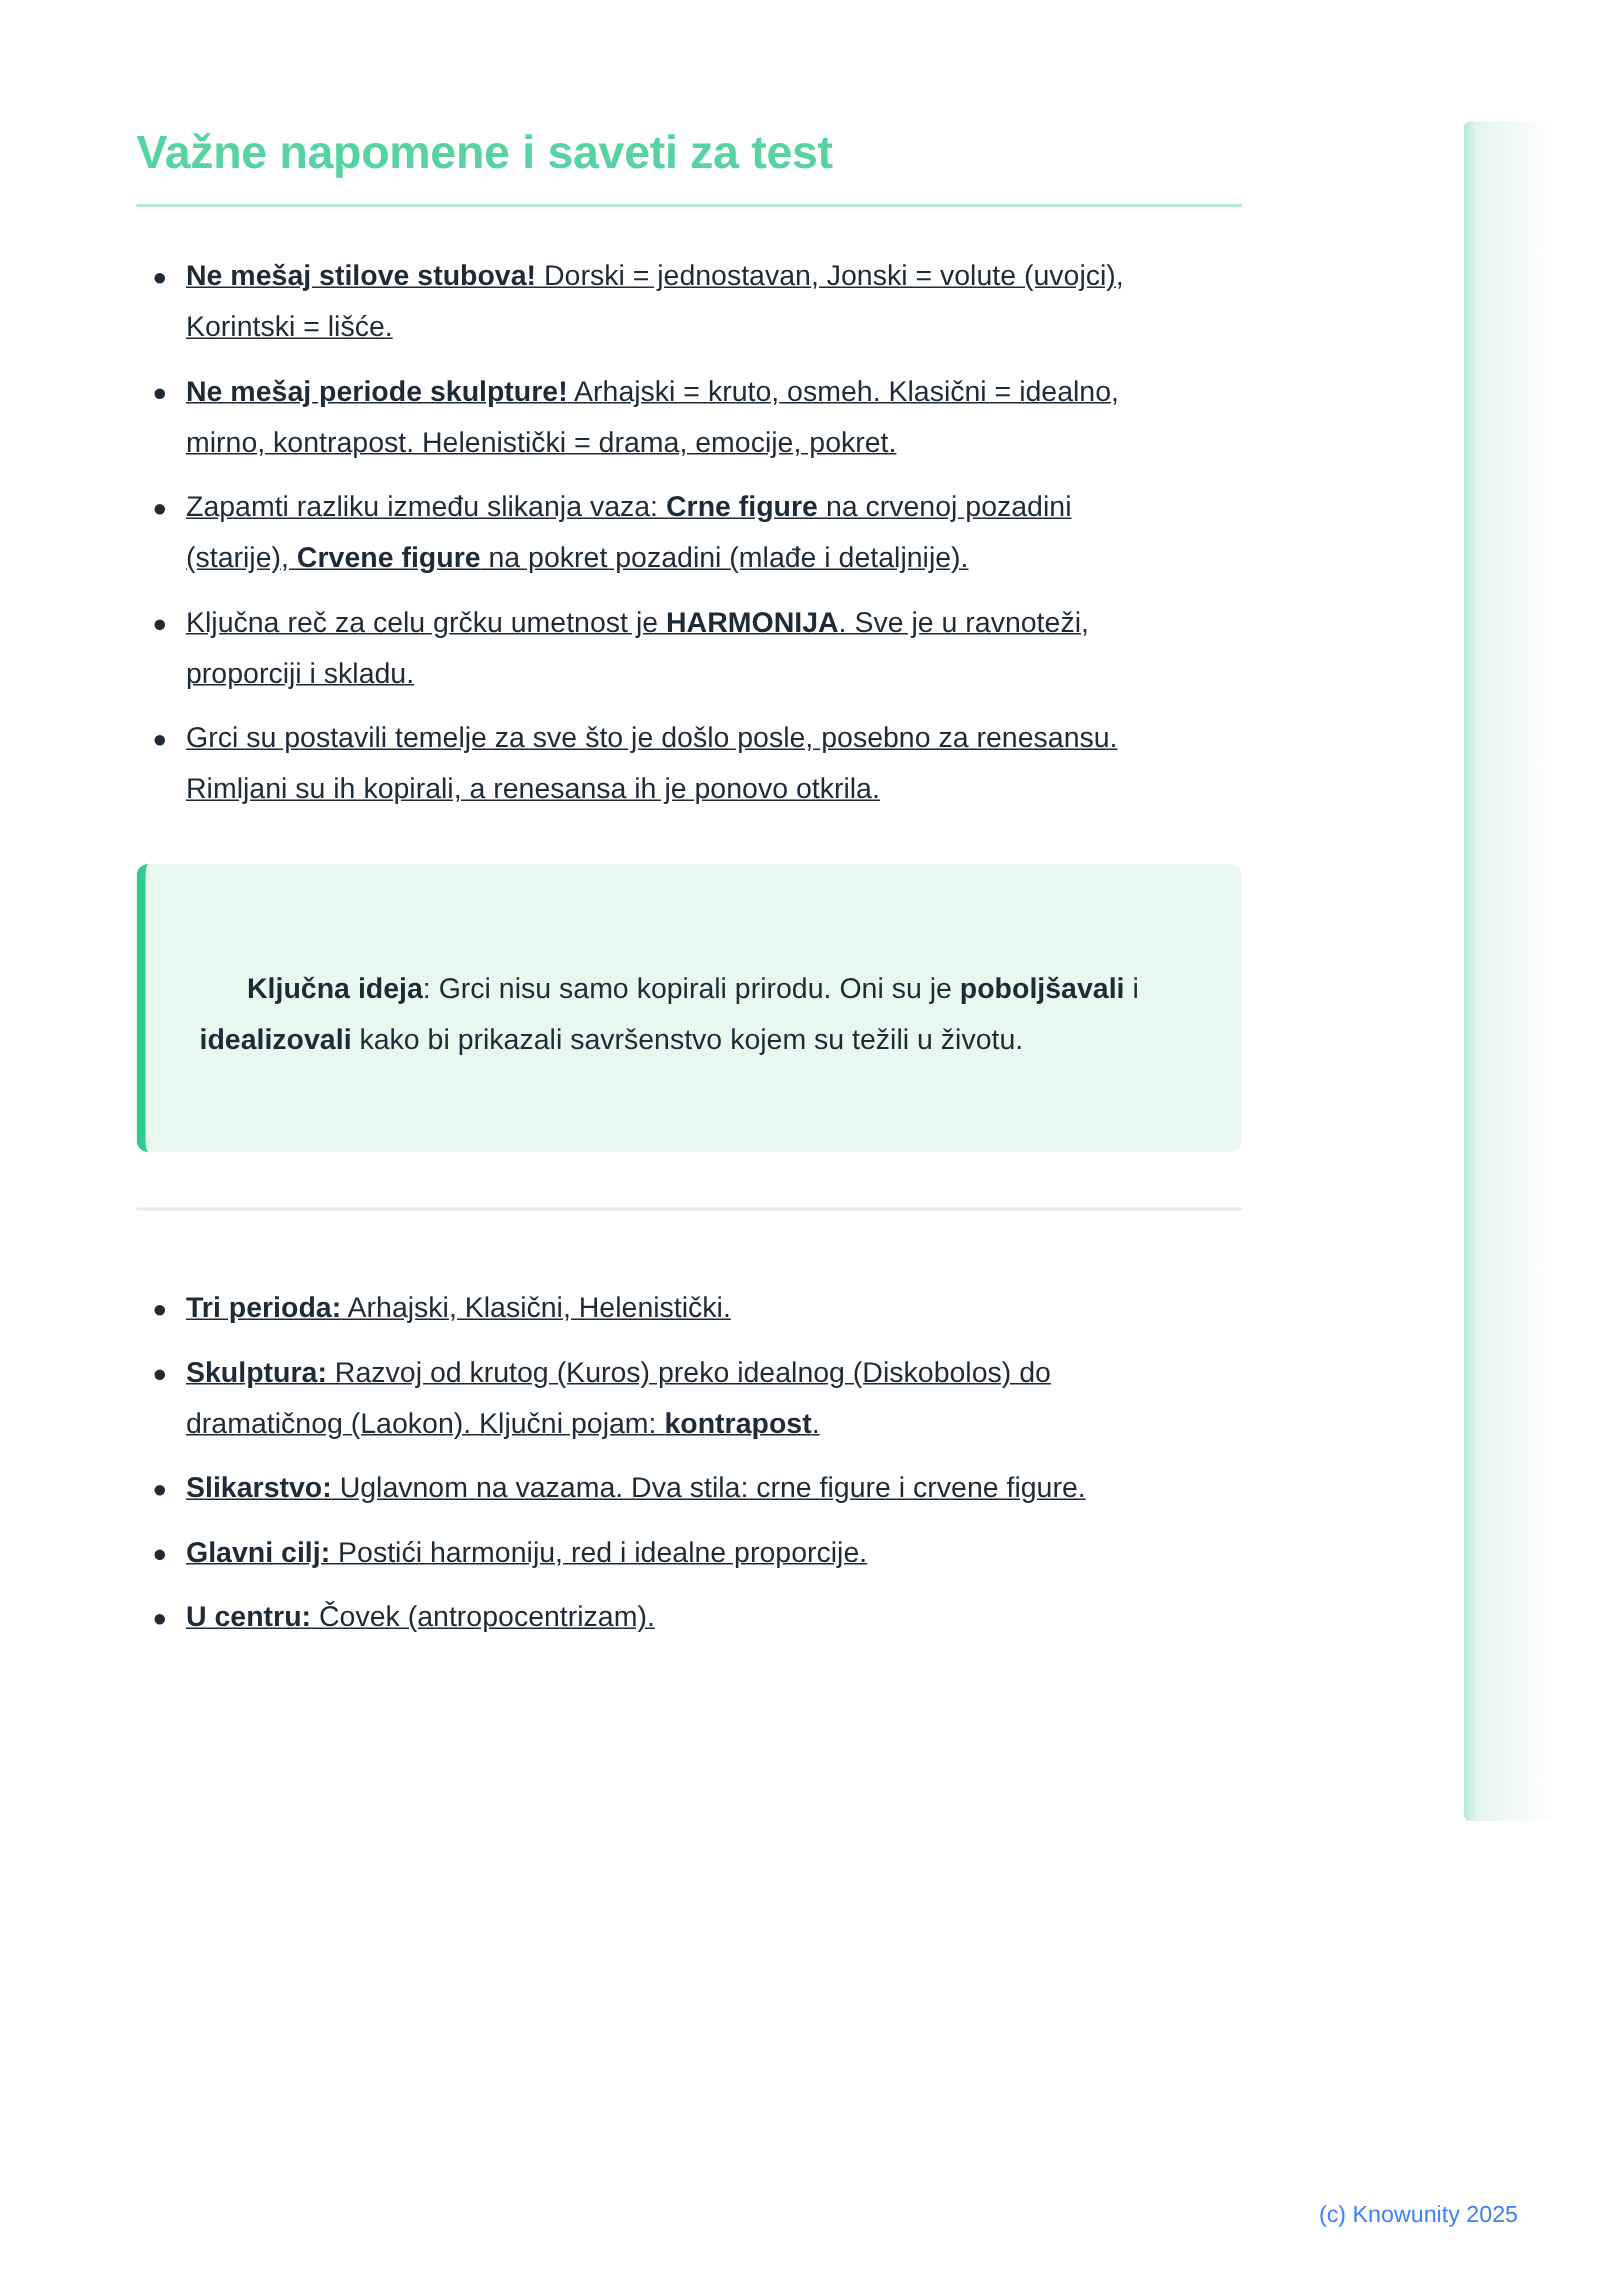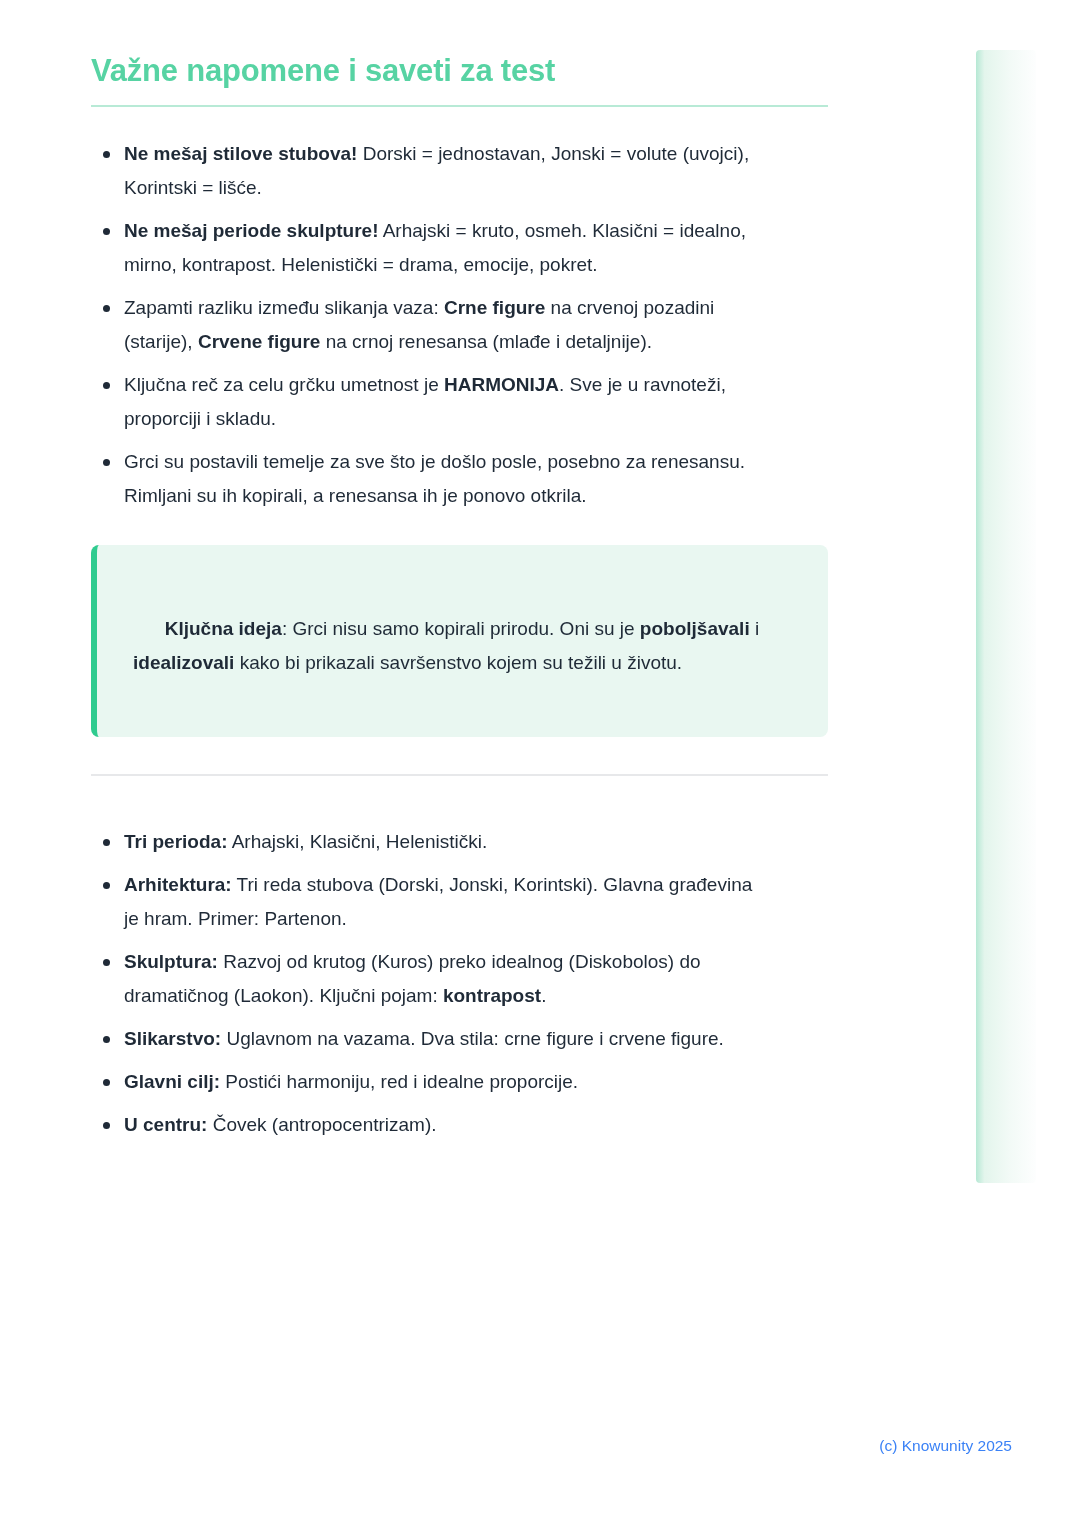--- a/index.html
+++ b/index.html
@@ -4,21 +4,21 @@
 <style>
   * { margin: 0; padding: 0; box-sizing: border-box; }
   html, body { background: #ffffff; }
   body {
     width: 1080px; height: 1528px;
     position: relative;
     overflow: hidden;
     font-family: "Liberation Sans", "DejaVu Sans", sans-serif;
     color: #1f2a37;
   }
-  .page { position: relative; width: 1080px; height: 1416px; background: #ffffff; }
+  .page { position: relative; width: 1080px; height: 1416px; background: #ffffff; margin-top: 31px; }
 
   .side-stripe {
     position: absolute;
     left: 976px; top: 50px;
     width: 60px; height: 1133px;
     background: linear-gradient(90deg, #b6e8d4 0%, #e3f5ec 14%, #f2faf6 55%, #fdfefe 100%);
     border-radius: 4px;
   }
 
   .content {
@@ -33,20 +33,21 @@
     line-height: 1.2;
     color: #57d3a3;
     letter-spacing: -0.2px;
     padding-bottom: 16px;
     border-bottom: 2px solid #b8ead6;
   }
 
   ul.bullet-list {
     list-style: none;
     margin-top: 30px;
+    text-decoration: underline;
   }
   ul.bullet-list li {
     position: relative;
     padding-left: 33px;
     font-size: 19px;
     line-height: 34px;
     margin-bottom: 9px;
     white-space: pre-wrap;
   }
   ul.bullet-list li .marker {
@@ -95,40 +96,38 @@
   <div class="content">
 
     <section>
       <h1 class="section-title">Važne napomene i saveti za test</h1>
       <ul class="bullet-list">
           <li><span class="marker"></span><span class="b">Ne mešaj stilove stubova!</span><span> Dorski = jednostavan, Jonski = volute (uvojci),
 Korintski = lišće.</span></li>
           <li><span class="marker"></span><span class="b">Ne mešaj periode skulpture!</span><span> Arhajski = kruto, osmeh. Klasični = idealno,
 mirno, kontrapost. Helenistički = drama, emocije, pokret.</span></li>
           <li><span class="marker"></span><span>Zapamti razliku između slikanja vaza: </span><span class="b">Crne figure</span><span> na crvenoj pozadini
-(starije), </span><span class="b">Crvene figure</span><span> na crnoj renesansa (mlađe i detaljnije).</span></li>
+(starije), </span><span class="b">Crvene figure</span><span> na pokret pozadini (mlađe i detaljnije).</span></li>
           <li><span class="marker"></span><span>Ključna reč za celu grčku umetnost je </span><span class="b">HARMONIJA</span><span>. Sve je u ravnoteži,
 proporciji i skladu.</span></li>
           <li><span class="marker"></span><span>Grci su postavili temelje za sve što je došlo posle, posebno za renesansu.
 Rimljani su ih kopirali, a renesansa ih je ponovo otkrila.</span></li>
         </ul>
     </section>
 
     <div class="callout">
       <span><span class="b">Ključna ideja</span><span>: Grci nisu samo kopirali prirodu. Oni su je </span><span class="b">poboljšavali</span><span> i
 </span><span class="b">idealizovali</span><span> kako bi prikazali savršenstvo kojem su težili u životu.</span></span>
     </div>
 
     <hr class="section-divider">
 
     <section class="section-gap">
       <ul class="bullet-list">
           <li><span class="marker"></span><span class="b">Tri perioda:</span><span> Arhajski, Klasični, Helenistički.</span></li>
-          <li><span class="marker"></span><span class="b">Arhitektura:</span><span> Tri reda stubova (Dorski, Jonski, Korintski). Glavna građevina
-je hram. Primer: Partenon.</span></li>
           <li><span class="marker"></span><span class="b">Skulptura:</span><span> Razvoj od krutog (Kuros) preko idealnog (Diskobolos) do
 dramatičnog (Laokon). Ključni pojam: </span><span class="b">kontrapost</span><span>.</span></li>
           <li><span class="marker"></span><span class="b">Slikarstvo:</span><span> Uglavnom na vazama. Dva stila: crne figure i crvene figure.</span></li>
           <li><span class="marker"></span><span class="b">Glavni cilj:</span><span> Postići harmoniju, red i idealne proporcije.</span></li>
           <li><span class="marker"></span><span class="b">U centru:</span><span> Čovek (antropocentrizam).</span></li>
         </ul>
     </section>
 
   </div>
 

